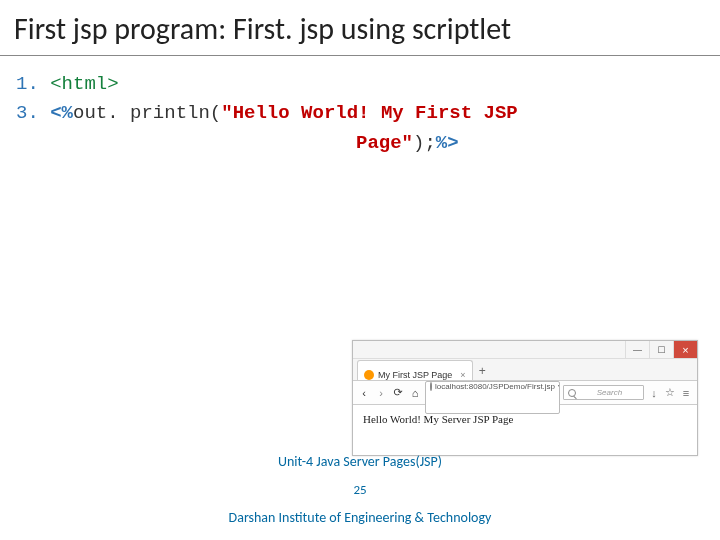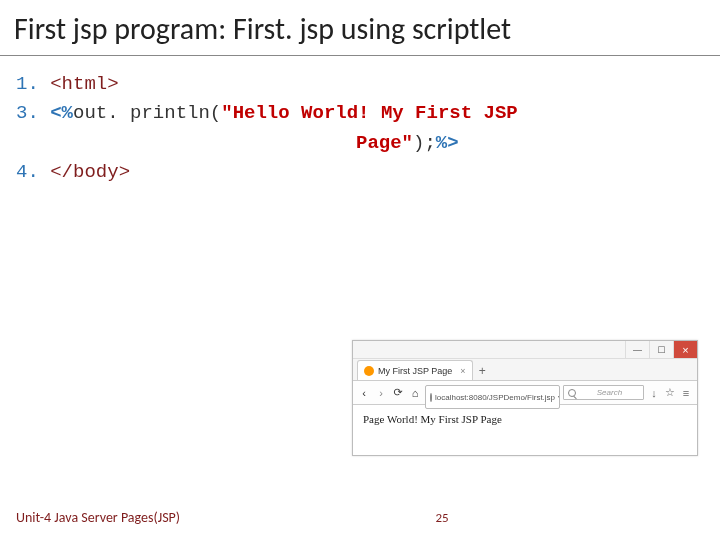--- a/index.html
+++ b/index.html
@@ -19,21 +19,21 @@
     border-bottom: 1px solid #888;
   }
   .code-block {
     padding: 14px 16px 0 16px;
     font-family: "Courier New", monospace;
     font-size: 19px;
     line-height: 1.55;
   }
   .code-line { white-space: pre; }
   .num { color: #2e74b5; }
-  .tag { color: #7f1d1d; }
+  .tag { color: #15803d; }
   .scriptlet-delim { color: #2e74b5; font-weight: bold; }
   .keyword { color: #333; margin-top: 28px; }
   .string { color: #c00000; font-weight: bold; }
   .continuation { padding-left: 340px; }
   .browser-window {
     position: absolute;
     right: 22px;
     top: 340px;
     width: 346px;
     height: 116px;
@@ -73,21 +73,21 @@
     border-bottom: 1px solid #ccc;
   }
   .tab {
     height: 20px;
     background: #fff;
     border: 1px solid #ccc;
     border-bottom: none;
     border-radius: 3px 3px 0 0;
     padding: 0 6px;
     display: flex;
-    align-items: center;
+    align-items: flex-end;
     gap: 4px;
   }
   .tab-favicon {
     width: 10px; height: 10px;
     background: #ff9800;
     border-radius: 50%;
   }
   .tab-title { font-size: 9px; color: #333; }
   .tab-x { font-size: 9px; color: #888; margin-left: 4px; }
   .newtab { margin-left: 6px; font-size: 12px; color: #666; padding-bottom: 2px;}
@@ -102,29 +102,29 @@
   }
   .navbtn {
     width: 14px; height: 14px;
     display: flex; align-items: center; justify-content: center;
     color: #888;
     font-size: 11px;
   }
   .navbtn.enabled { color: #333; }
   .urlbar {
     flex: 1.4;
-    height: 24px;
+    height: 33px;
     border: 1px solid #bbb;
     border-radius: 2px;
     background: #fff;
     font-size: 8px;
     color: #555;
     padding: 0 4px;
     display: flex;
-    align-items: center;
+    align-items: flex-start;
     gap: 3px;
     overflow: hidden;
     margin-top: 9px;
   }
   .globe {
     width: 9px; height: 9px; border: 1px solid #888; border-radius: 50%;
     display: inline-block;
   }
   .searchbar {
     flex: 0.8;
@@ -161,39 +161,39 @@
   }
   .footer {
     position: absolute;
     bottom: 14px;
     left: 0;
     width: 100%;
     padding: 0 16px;
     display: flex;
     align-items: center;
     font-size: 14px;
-    color: #7f1d1d;
+    color: #0369a1;
+    flex-direction: column;
   }
   .footer-left { flex: 0 0 auto; }
   .footer-num {
-    margin: 0 auto;
+    margin: 12px auto;
     font-size: 13px;
   }
   .footer-right { flex: 0 0 auto; }
 </style>
 </head>
 <body>
 
 <div class="slide-title">First jsp program: First. jsp using scriptlet</div>
 
 <div class="code-block">
   <div class="code-line"><span class="num">1.</span> <span class="tag">&lt;html&gt;</span></div>
   <div class="code-line"><span class="num">3.</span> <span class="scriptlet-delim">&lt;%</span><span class="keyword">out. println(</span><span class="string">"Hello World! My First JSP </span></div>
   <div class="code-line continuation"><span class="string">Page"</span><span class="keyword">);</span><span class="scriptlet-delim">%&gt;</span></div>
-  <div class="code-line"><span class="num">4.</span> <span class="tag">&lt;/body&gt;</span></div>
 </div>
 
 <div class="browser-window">
   <div class="titlebar">
     <div class="winbtn">—</div>
     <div class="winbtn">☐</div>
     <div class="winbtn close">×</div>
   </div>
   <div class="tabstrip">
     <div class="tab">
@@ -217,20 +217,21 @@
       <span class="mag"></span>
       <span>Search</span>
     </div>
     <div class="toolbar-right">
       <div class="iconbtn">↓</div>
       <div class="iconbtn">☆</div>
       <div class="iconbtn">≡</div>
     </div>
   </div>
   <div class="content-area">
-    <span>Page World! My First JSP Page</span>
+    <span>Hello World! My Server JSP Page</span>
   </div>
 </div>
 
 <div class="footer">
   <div class="footer-left">Unit-4 Java Server Pages(JSP)</div>
   <div class="footer-num">25</div>
+  <div class="footer-right">Darshan Institute of Engineering &amp; Technology</div>
 </div>
 
 </body></html>

